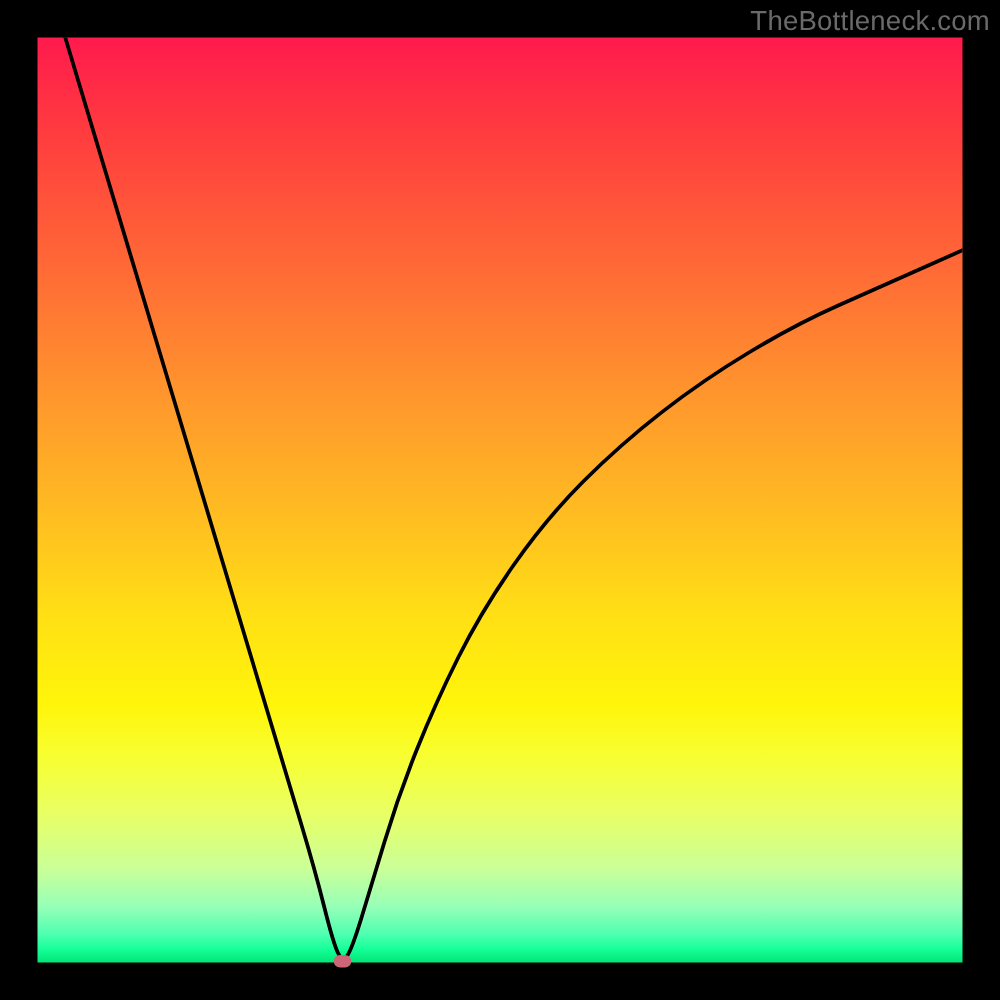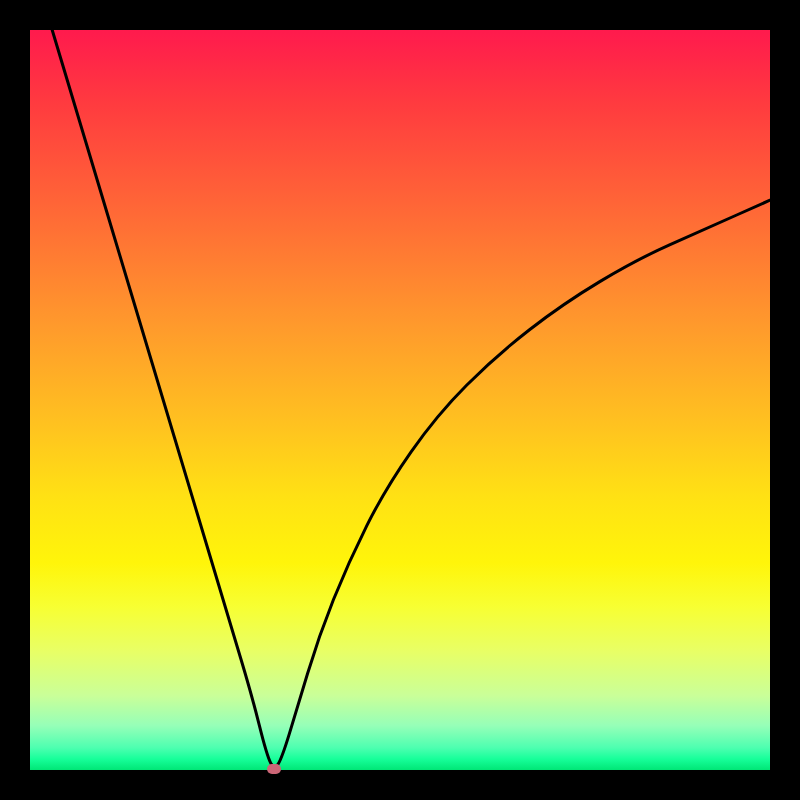--- a/index.html
+++ b/index.html
@@ -56,19 +56,20 @@
     width: 14px;
     height: 10px;
     border-radius: 5px;
     background: #cc6677;
   }
 </style>
 </head>
 <body>
 
 <div class="frame">
+  <div class="watermark">TheBottleneck.com</div>
   <div class="plot-area">
     <svg class="curve" viewBox="0 0 740 740" preserveAspectRatio="none">
       <path id="curve-path" fill="none" stroke="#000" stroke-width="3" stroke-linecap="round" stroke-linejoin="round" d="M 22.20 0.00 Q 22.20 0.00 33.30 37.00 Q 44.40 74.00 55.50 111.00 Q 66.60 148.00 77.70 185.00 Q 88.80 222.00 99.90 259.00 Q 111.00 296.00 122.10 333.00 Q 133.20 370.00 144.30 407.00 Q 155.40 444.00 166.50 481.00 Q 177.60 518.00 188.70 555.00 Q 199.80 592.00 210.90 629.00 Q 222.00 666.00 229.40 695.60 Q 236.80 725.20 240.50 732.60 Q 244.20 740.00 247.90 734.45 Q 251.60 728.90 259.00 704.85 Q 266.40 680.80 277.50 643.80 Q 288.60 606.80 303.40 569.80 Q 318.20 532.80 336.70 495.80 Q 355.20 458.80 381.10 421.80 Q 407.00 384.80 436.60 355.20 Q 466.20 325.60 499.50 299.70 Q 532.80 273.80 569.80 251.60 Q 606.80 229.40 640.10 214.60 Q 673.40 199.80 706.70 185.00 T 740.00 170.20"></path>
     </svg>
     <div class="marker" id="min-marker" style="left: 237.2px; top: 734px; background: rgb(204, 102, 119);"></div>
   </div>
 </div>
 
 </body></html>

